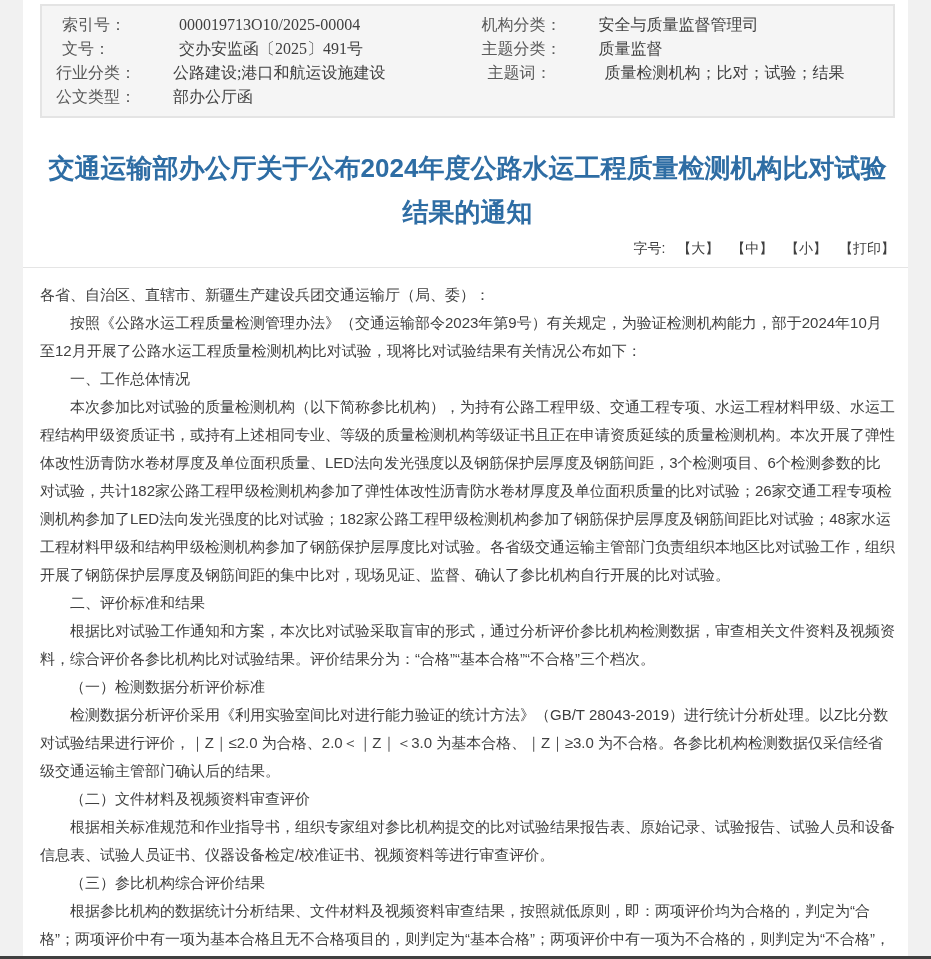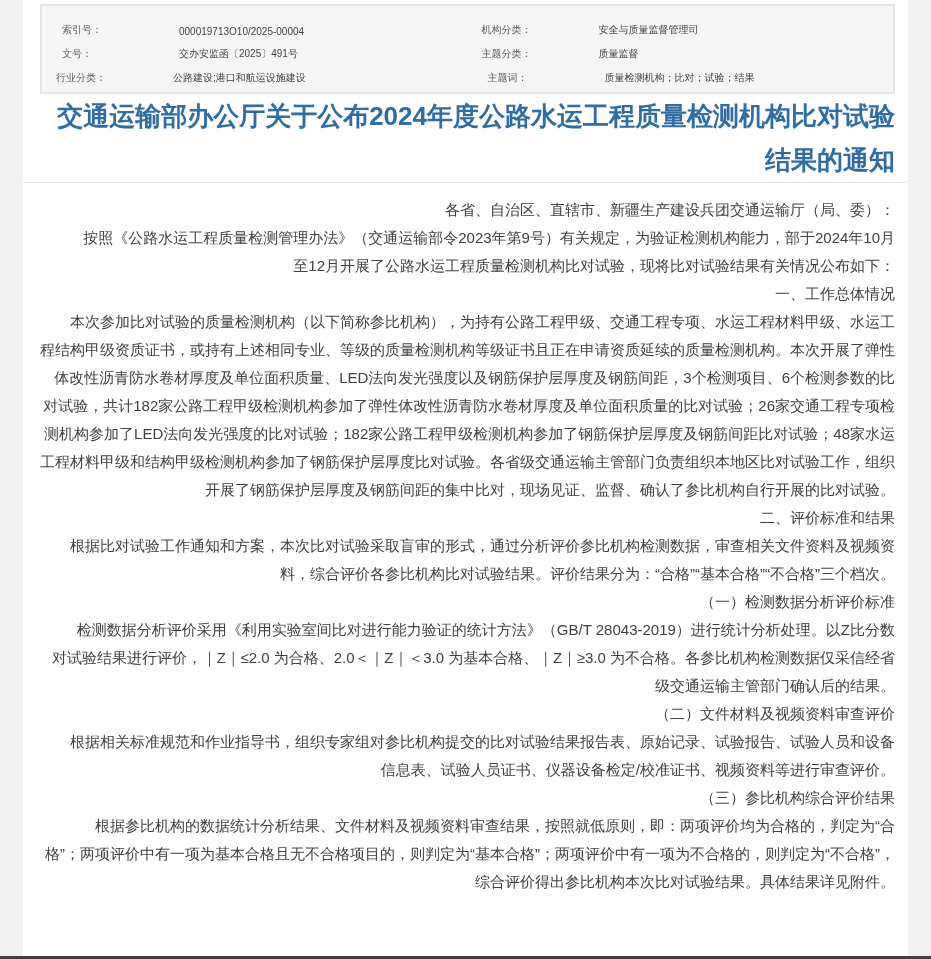--- a/index.html
+++ b/index.html
@@ -21,33 +21,35 @@
   
   .meta-box {
     border:2px solid #e4e4e4;
     background:#f5f5f5;
     padding:7px 0;
     display:grid;
     grid-template-columns:1fr 1fr;
   }
   .meta-row {
     display:flex;
-    align-items:flex-end;
+    align-items:center;
     height:24px;
-    font-size:10px;
+    font-size:16px;
     overflow:hidden;
     white-space:nowrap;
+    font-family:Liberation Serif, serif;
   }
   .meta-row.left  { padding-left:20px; }
   .meta-row.right { padding-left:14px; }
   .meta-label { color:#595959; width:105px; flex:none; }
   .meta-value { color:#404040;margin-left:12px; }
   
   .doc-title {
-    text-align:right;
+    margin-top:28px;
+    text-align:center;
     color:#2e6da4;
     font-size:26px;
     line-height:44px;
     font-weight:bold;
   }
   
   .toolbar {
     margin-top:6px;
     padding-bottom:9px;
     text-align:right;
@@ -61,21 +63,21 @@
     height:0;
   }
   
   .article {
     padding-top:13px;
     font-size:15px;
     line-height:28px;
     color:#404040;
     word-wrap:break-word;
   }
-  .article p { margin:0;text-align:right; }
+  .article p { margin:0; }
   .article p.indent { text-indent:2em; }
   
   .bottom-bar {
     position:absolute;
     left:0; bottom:0;
     width:931px; height:3px;
     background:#404040;
   }
 </style>
 </head>
@@ -101,24 +103,35 @@
       <span class="meta-value">质量监督</span>
     </div>
     <div class="meta-row right">
       <span class="meta-label">行业分类：</span>
       <span class="meta-value">公路建设;港口和航运设施建设</span>
     </div>
     <div class="meta-row left">
       <span class="meta-label">主题词：</span>
       <span class="meta-value">质量检测机构；比对；试验；结果</span>
     </div>
+    <div class="meta-row right">
+      <span class="meta-label">公文类型：</span>
+      <span class="meta-value">部办公厅函</span>
+    </div>
   </div>
 
   <h1 class="doc-title">交通运输部办公厅关于公布2024年度公路水运工程质量检测机构比对试验结果的通知</h1>
 
+  <div class="toolbar">
+    <span>字号:</span>
+    <span class="tool-btn">【大】</span>
+    <span class="tool-btn">【中】</span>
+    <span class="tool-btn">【小】</span>
+    <span class="tool-btn">【打印】</span>
+  </div>
   <div class="toolbar-divider"></div>
 
   <div class="article">
     <p>各省、自治区、直辖市、新疆生产建设兵团交通运输厅（局、委）：</p>
     <p class="indent">按照《公路水运工程质量检测管理办法》（交通运输部令2023年第9号）有关规定，为验证检测机构能力，部于2024年10月至12月开展了公路水运工程质量检测机构比对试验，现将比对试验结果有关情况公布如下：</p>
     <p class="indent">一、工作总体情况</p>
     <p class="indent">本次参加比对试验的质量检测机构（以下简称参比机构），为持有公路工程甲级、交通工程专项、水运工程材料甲级、水运工程结构甲级资质证书，或持有上述相同专业、等级的质量检测机构等级证书且正在申请资质延续的质量检测机构。本次开展了弹性体改性沥青防水卷材厚度及单位面积质量、LED法向发光强度以及钢筋保护层厚度及钢筋间距，3个检测项目、6个检测参数的比对试验，共计182家公路工程甲级检测机构参加了弹性体改性沥青防水卷材厚度及单位面积质量的比对试验；26家交通工程专项检测机构参加了LED法向发光强度的比对试验；182家公路工程甲级检测机构参加了钢筋保护层厚度及钢筋间距比对试验；48家水运工程材料甲级和结构甲级检测机构参加了钢筋保护层厚度比对试验。各省级交通运输主管部门负责组织本地区比对试验工作，组织开展了钢筋保护层厚度及钢筋间距的集中比对，现场见证、监督、确认了参比机构自行开展的比对试验。</p>
     <p class="indent">二、评价标准和结果</p>
     <p class="indent">根据比对试验工作通知和方案，本次比对试验采取盲审的形式，通过分析评价参比机构检测数据，审查相关文件资料及视频资料，综合评价各参比机构比对试验结果。评价结果分为：“合格”“基本合格”“不合格”三个档次。</p>
     <p class="indent">（一）检测数据分析评价标准</p>

